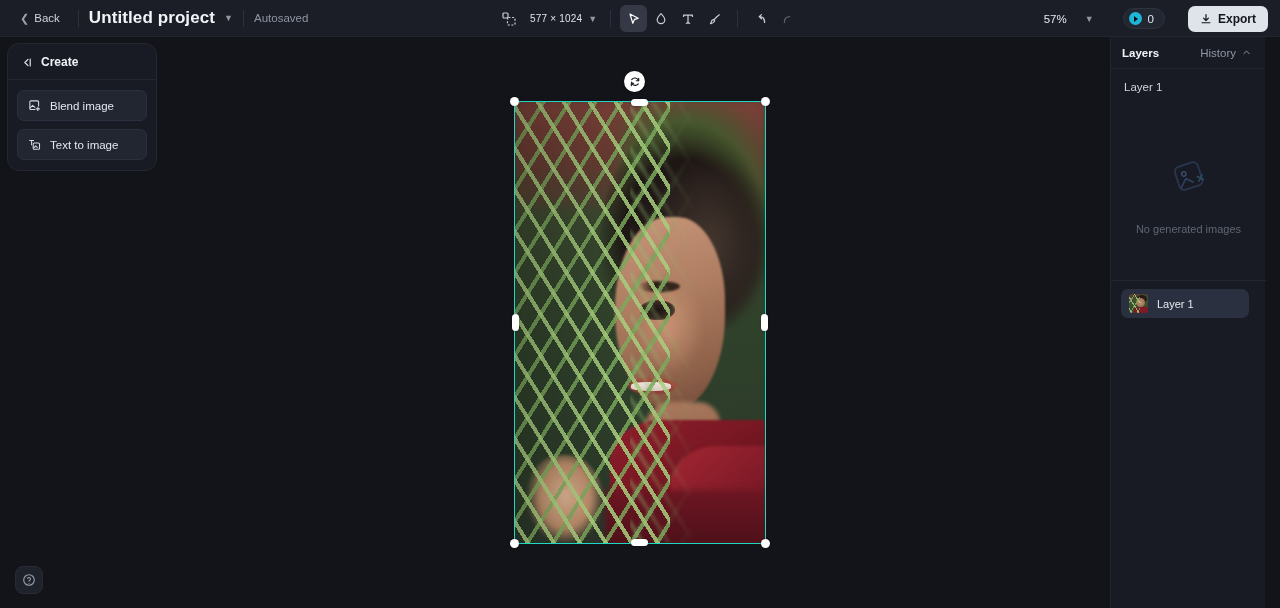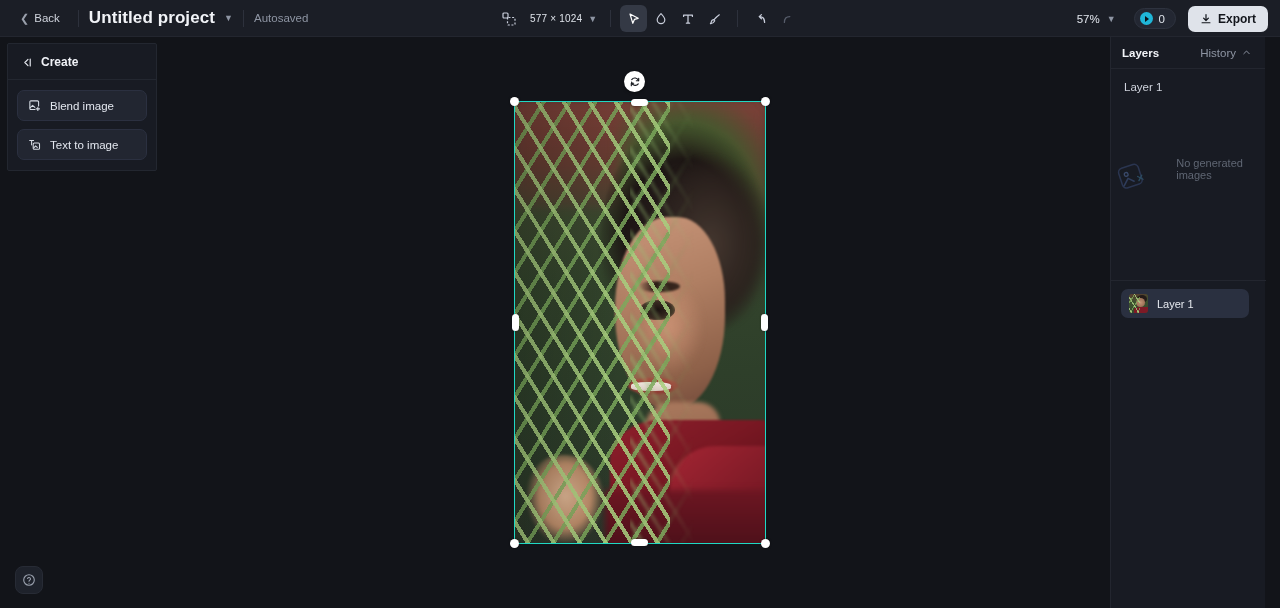--- a/index.html
+++ b/index.html
@@ -40,21 +40,21 @@
     display: flex; align-items: center; justify-content: center;
     cursor: pointer; color: #c9cedb;
   }
   .icon-btn.active { background: #343945; color: #ffffff; }
   .dims { font-size: 10px; color: #dfe3ea; margin-left: 8px; letter-spacing: .2px; }
   .dims-chev { color: #8e95a3; font-size: 9px; margin-left: 6px; margin-right: 4px; cursor: pointer; }
   .tool-sep { width: 1px; height: 17px; background: #2d313c; margin: 0 9px; }
 
   .tb-right {
     position: absolute; right: 12px; top: 0; height: 37px;
-    display: flex; align-items: center; gap: 0;
+    display: flex; align-items: center; gap: 11px;
   }
   .zoom-val { font-size: 11.5px; color: #e3e7ee; }
   .zoom-chev { color: #8e95a3; font-size: 9px; margin-left: 7px; cursor: pointer; }
   .credits {
     display: flex; align-items: center; gap: 6px;
     background: #232732; border: 1px solid #2e333f; border-radius: 13px;
     padding: 3px 10px 3px 5px; margin-left: 18px; cursor: pointer;
   }
   .coin {
     width: 13px; height: 13px; border-radius: 50%;
@@ -84,21 +84,21 @@
   .act.disabled { color: #595f6d; cursor: default; }
   .hd-tag { font-size: 8.5px; font-weight: bold; letter-spacing: .3px; color: #dfe3ea; }
   .annot {
     position: absolute; left: 396px; top: 41px; width: 69px; height: 31px;
     border: 2px solid #ef1b24; border-radius: 2px; pointer-events: none;
   }
 
   
   .left-panel {
     position: absolute; left: 7px; top: 43px; width: 150px;
-    background: #181b23; border: 1px solid #232730; border-radius: 2px;
+    background: #181b23; border: 1px solid #232730; border-radius: 12px;
     padding-bottom: 10px;
   }
   .lp-head {
     display: flex; align-items: center; gap: 8px;
     padding: 11px 12px 10px 12px; border-bottom: 1px solid #232730;
     font-size: 12px; font-weight: bold; color: #f0f2f7;
   }
   .lp-body { padding: 10px 9px 0 9px; display: flex; flex-direction: column; gap: 8px; }
   .lp-item {
     display: flex; align-items: center; gap: 9px;
@@ -114,21 +114,21 @@
   .rp-tabs {
     display: flex; align-items: center; justify-content: space-between;
     height: 32px; padding: 0 14px 0 11px; border-bottom: 1px solid #23262f;
   }
   .rp-tab { font-size: 11.5px; color: #8e95a3; cursor: pointer; }
   .rp-tab.active { color: #f2f4f8; font-weight: bold; }
   .rp-tab-hist { display: flex; align-items: center; gap: 6px; }
   .rp-sub { padding: 12px 13px 0 13px; font-size: 11.5px; color: #cfd3dc; }
   .empty-state {
     position: absolute; left: 0; top: 120px; width: 155px;
-    display: flex; flex-direction: row; gap: 26px;
+    display: flex; flex-direction: column; align-items: center; gap: 26px;
   }
   .empty-label { font-size: 11px; color: #5f6673; }
   .rp-divider { position: absolute; left: 0; top: 243px; width: 155px; height: 1px; background: #23262f; }
   .layer-row {
     position: absolute; left: 10px; top: 252px; width: 128px; height: 29px;
     display: flex; align-items: center; gap: 9px;
     background: #2a3040; border-radius: 7px; padding: 0 8px; cursor: pointer;
   }
   .layer-thumb {
     width: 19px; height: 19px; border-radius: 3px; overflow: hidden; flex: none;

